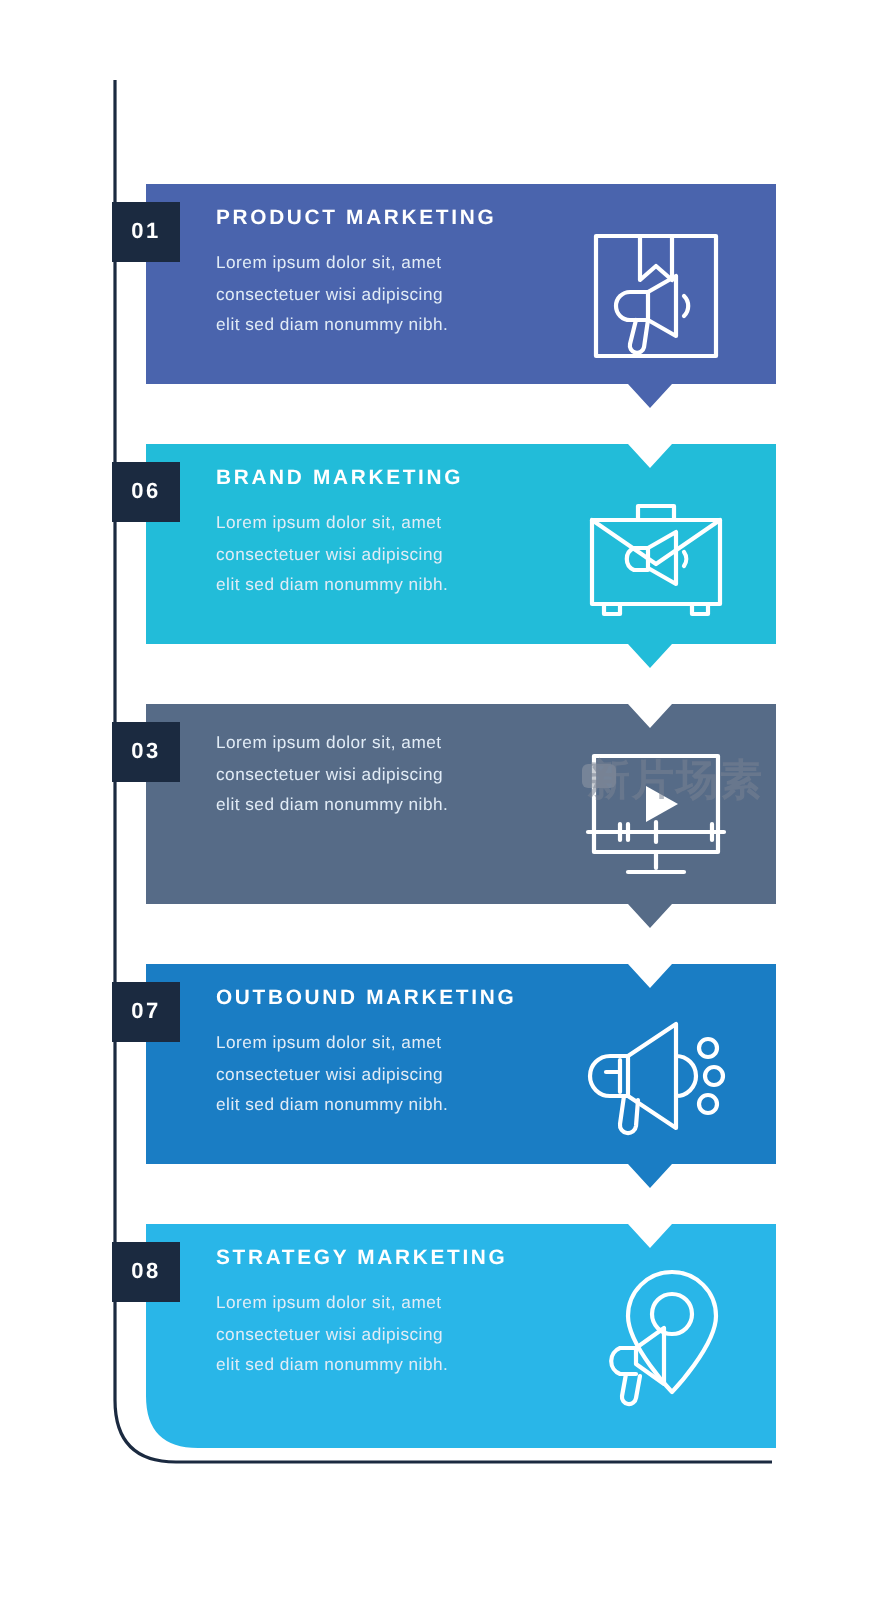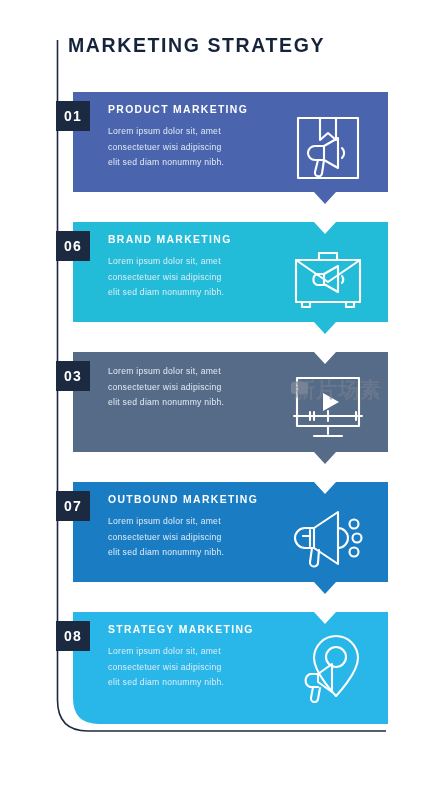--- a/index.html
+++ b/index.html
@@ -28,21 +28,21 @@
   .row{position:absolute;left:73px;width:315px;}
   .panel{position:absolute;left:0;top:0;width:100%;height:100%;}
   .panel svg{display:block;width:100%;height:100%;}
 
   .badge{
     position:absolute;left:-17px;top:9px;width:34px;height:30px;
     background:#1b2a40;display:flex;align-items:center;justify-content:center;
     z-index:5;
   }
   .badge span{
-    color:#ffffff;font-size:14px;font-weight:bold;letter-spacing:1.2px;
+    color:#ffffff;font-size:11px;font-weight:bold;letter-spacing:1.2px;
   }
 
   .content{position:absolute;left:35px;top:12px;width:185px;z-index:3;}
   .row-title{
     font-size:10.4px;font-weight:bold;color:#ffffff;
     letter-spacing:1.35px;white-space:nowrap;margin-bottom:9px;
   }
   .row-desc{
     font-size:8.6px;color:#e2ecf6;line-height:15.5px;letter-spacing:.25px;
   }
@@ -66,21 +66,20 @@
 </head>
 <body>
 
 <div class="canvas">
 
   <svg class="frame" viewBox="0 0 444 800" xmlns="http://www.w3.org/2000/svg">
     <path d="M57.5,40 L57.5,700 Q57.5,731 88,731 L386,731" fill="none" stroke="#1b2a40" stroke-width="1.6"></path>
   </svg>
 
   <div class="header">
-    <div class="title">MARKETING STRATEGY</div>
   </div>
 
   <div class="row" style="top:92px;height:112px;">
     <div class="panel">
       <svg viewBox="0 0 315 112" preserveAspectRatio="none" xmlns="http://www.w3.org/2000/svg">
         <path d="M0,0 H315 V100 H263 L252,112 L241,100 H0 Z" fill="#4a64ad"></path>
       </svg>
     </div>
     <div class="badge">
       <span>01</span>

